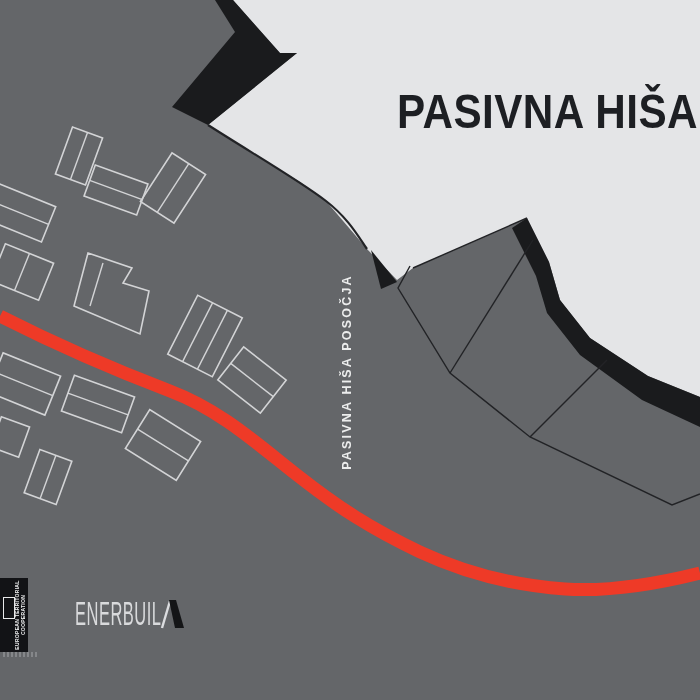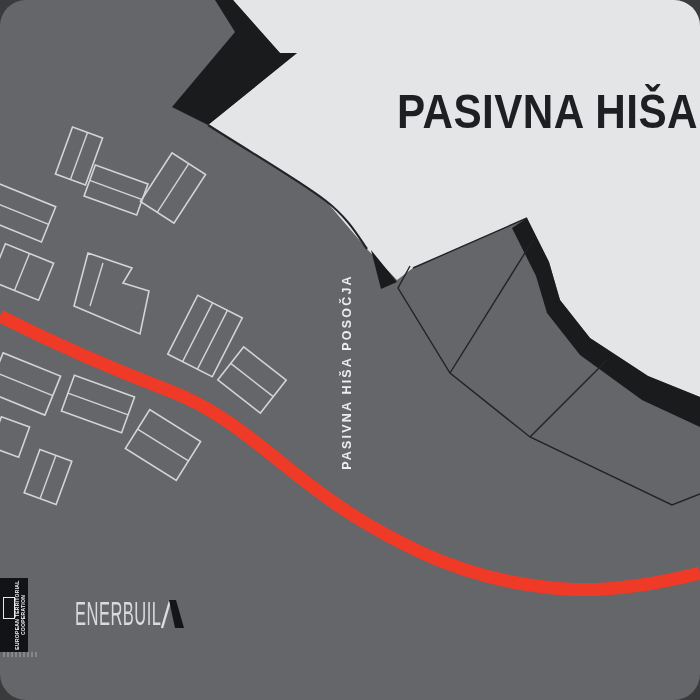--- a/index.html
+++ b/index.html
@@ -1,20 +1,19 @@
 <!DOCTYPE html>
 <html style="--field: #646669; --title-ink: #1d1f23; --light-text: #eceded; --logo-text: #d9dadc; --badge: #121316;"><head>
 <meta charset="utf-8">
 <style>
   html,body{margin:0;padding:0;background:#3a3b3d;}
   .stage{
     position:relative;width:700px;height:700px;overflow:hidden;
     background:var(--field,#646669);
     font-family:"Liberation Sans",sans-serif;
-    border-radius:26px;
   }
   .stage svg.site{position:absolute;left:0;top:0;}
   .title{
     position:absolute;left:397px;top:88px;
     font-size:48px;font-weight:700;line-height:1;white-space:nowrap;
     letter-spacing:0.5px;color:var(--title-ink,#1d1f23);
     transform:scaleX(.88);transform-origin:0 0;
   }
   .side-label{
     position:absolute;left:248px;top:364px;width:200px;height:16px;

